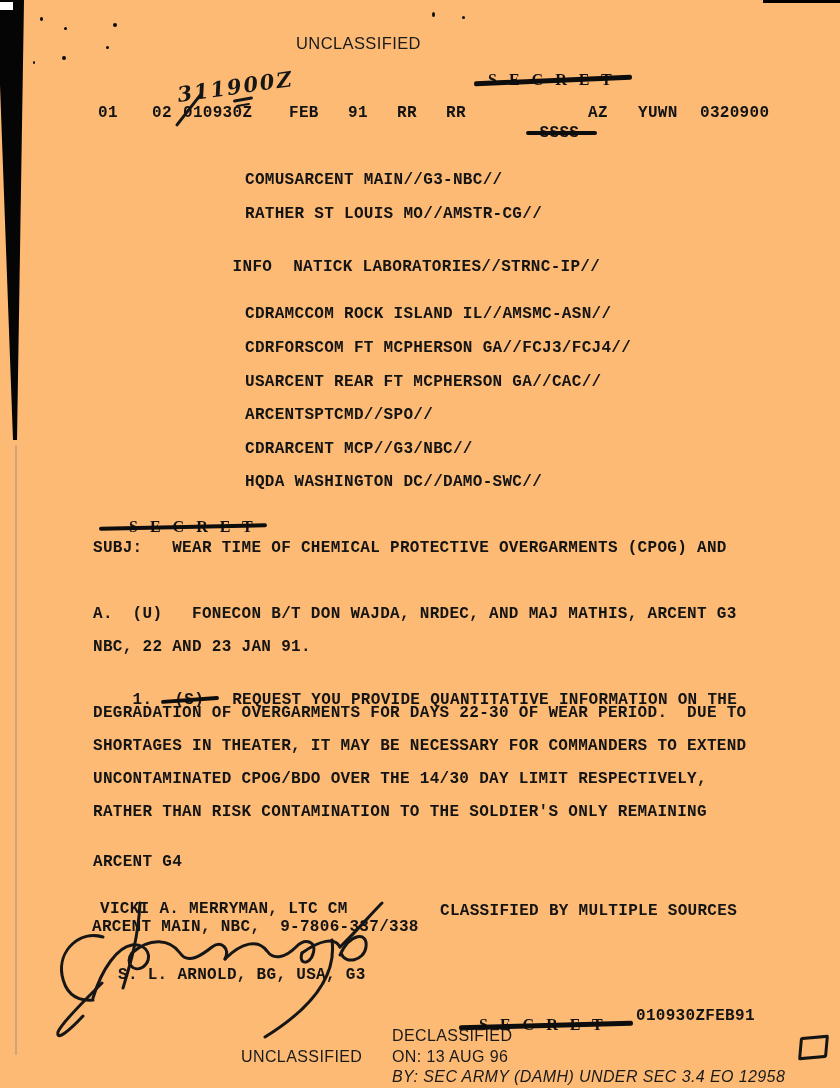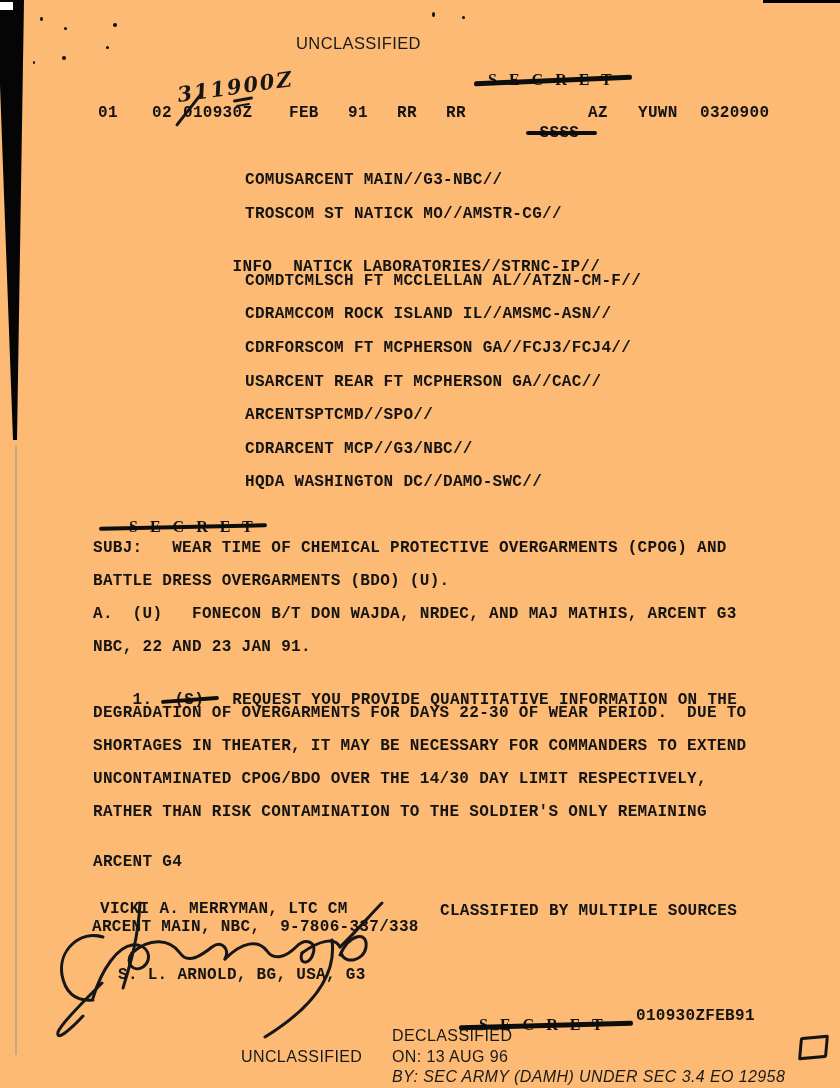--- a/index.html
+++ b/index.html
@@ -83,38 +83,36 @@
   <div class="mono tk tk5">RR</div>
   <div class="mono tk tk6">RR</div>
   <div class="mono tk tk7">
     <span class="struck strike-ssss">SSSS</span>
   </div>
   <div class="mono tk tk8">AZ</div>
   <div class="mono tk tk9">YUWN</div>
   <div class="mono tk tk10">0320900</div>
 
   <div class="mono addr" style="top:170px;">COMUSARCENT MAIN//G3-NBC//</div>
-  <div class="mono addr" style="top:204px;">TROSCOM ST NATICK MO//AMSTR-CG//</div>
+  <div class="mono addr" style="top:204px;">RATHER ST LOUIS MO//AMSTR-CG//</div>
   <div class="mono" style="left:193px;top:237px;">
     <span>INFO</span><span style="padding-left:21px;">NATICK LABORATORIES//STRNC-IP//</span>
   </div>
-  <div class="mono addr" style="top:271px;">COMDTCMLSCH FT MCCLELLAN AL//ATZN-CM-F//</div>
   <div class="mono addr" style="top:304px;">CDRAMCCOM ROCK ISLAND IL//AMSMC-ASN//</div>
   <div class="mono addr" style="top:338px;">CDRFORSCOM FT MCPHERSON GA//FCJ3/FCJ4//</div>
   <div class="mono addr" style="top:372px;">USARCENT REAR FT MCPHERSON GA//CAC//</div>
   <div class="mono addr" style="top:405px;">ARCENTSPTCMD//SPO//</div>
   <div class="mono addr" style="top:439px;">CDRARCENT MCP//G3/NBC//</div>
   <div class="mono addr" style="top:472px;">HQDA WASHINGTON DC//DAMO-SWC//</div>
 
   <div class="secret" style="left:97px;top:500px;">
     <span class="struck strike-mid">S E C R E T</span>
   </div>
 
   <div class="mono bodyline" style="top:538px;">SUBJ:   WEAR TIME OF CHEMICAL PROTECTIVE OVERGARMENTS (CPOG) AND</div>
-  <div class="mono bodyline" style="top:571px;">BATTLE DRESS OVERGARMENTS (BDO) (U).</div>
   <div class="mono bodyline" style="top:604px;">A.  (U)   FONECON B/T DON WAJDA, NRDEC, AND MAJ MATHIS, ARCENT G3</div>
   <div class="mono bodyline" style="top:637px;">NBC, 22 AND 23 JAN 91.</div>
   <div class="mono bodyline" style="top:670px;">
     <span>1.</span><span class="struck strike-s p1-class">(S)</span><span class="p1-rest">REQUEST YOU PROVIDE QUANTITATIVE INFORMATION ON THE</span>
   </div>
   <div class="mono bodyline" style="top:703px;">DEGRADATION OF OVERGARMENTS FOR DAYS 22-30 OF WEAR PERIOD.  DUE TO</div>
   <div class="mono bodyline" style="top:736px;">SHORTAGES IN THEATER, IT MAY BE NECESSARY FOR COMMANDERS TO EXTEND</div>
   <div class="mono bodyline" style="top:769px;">UNCONTAMINATED CPOG/BDO OVER THE 14/30 DAY LIMIT RESPECTIVELY,</div>
   <div class="mono bodyline" style="top:802px;text-align:center;">RATHER THAN RISK CONTAMINATION TO THE SOLDIER'S ONLY REMAINING</div>
 

